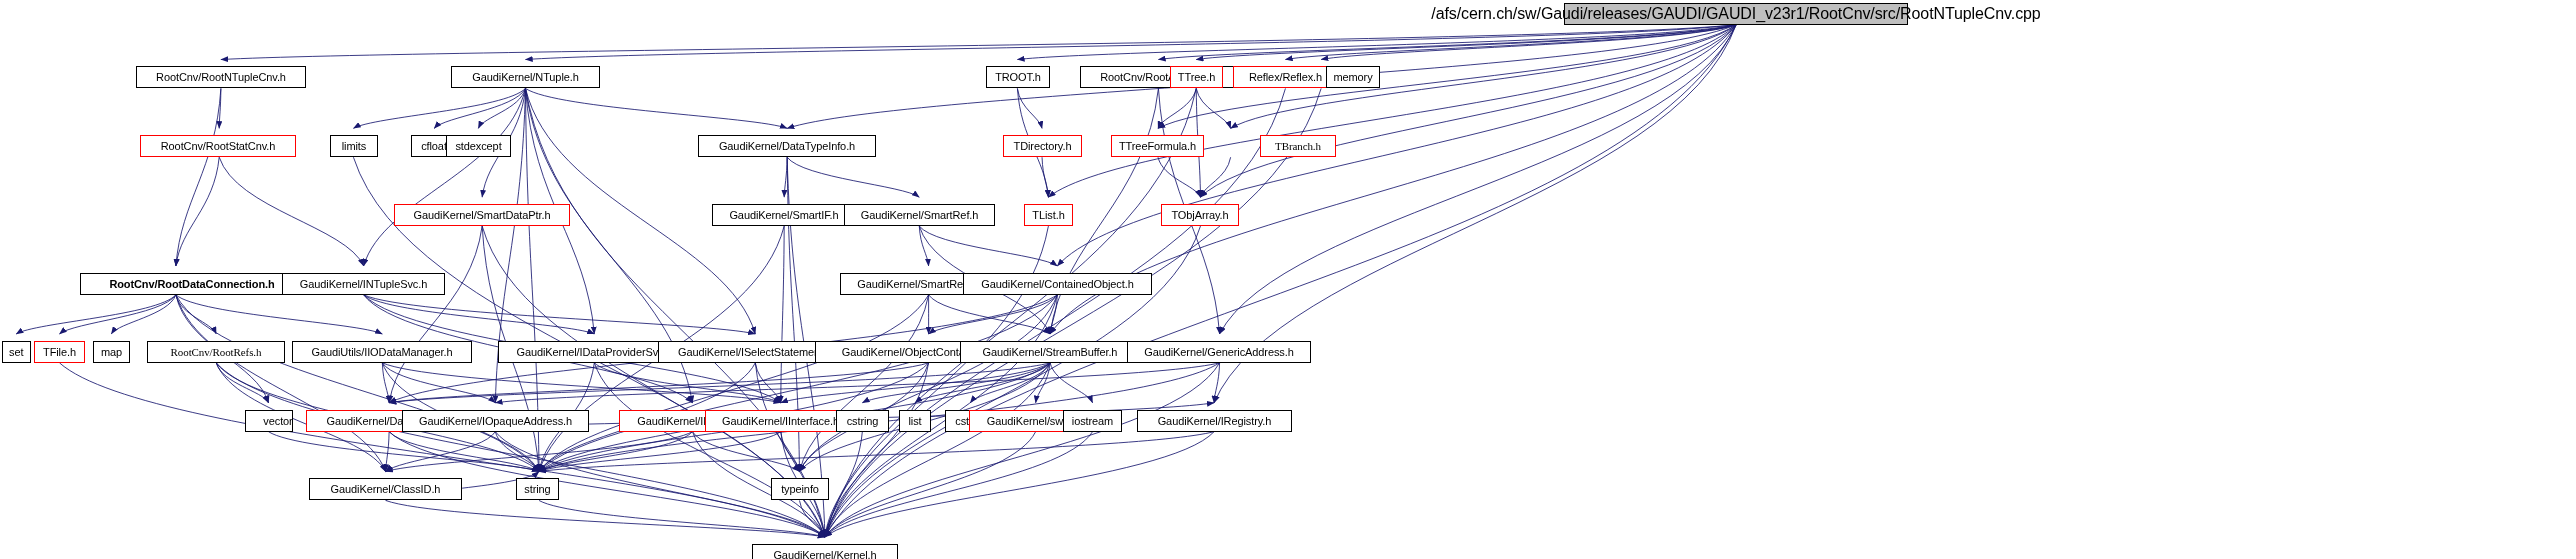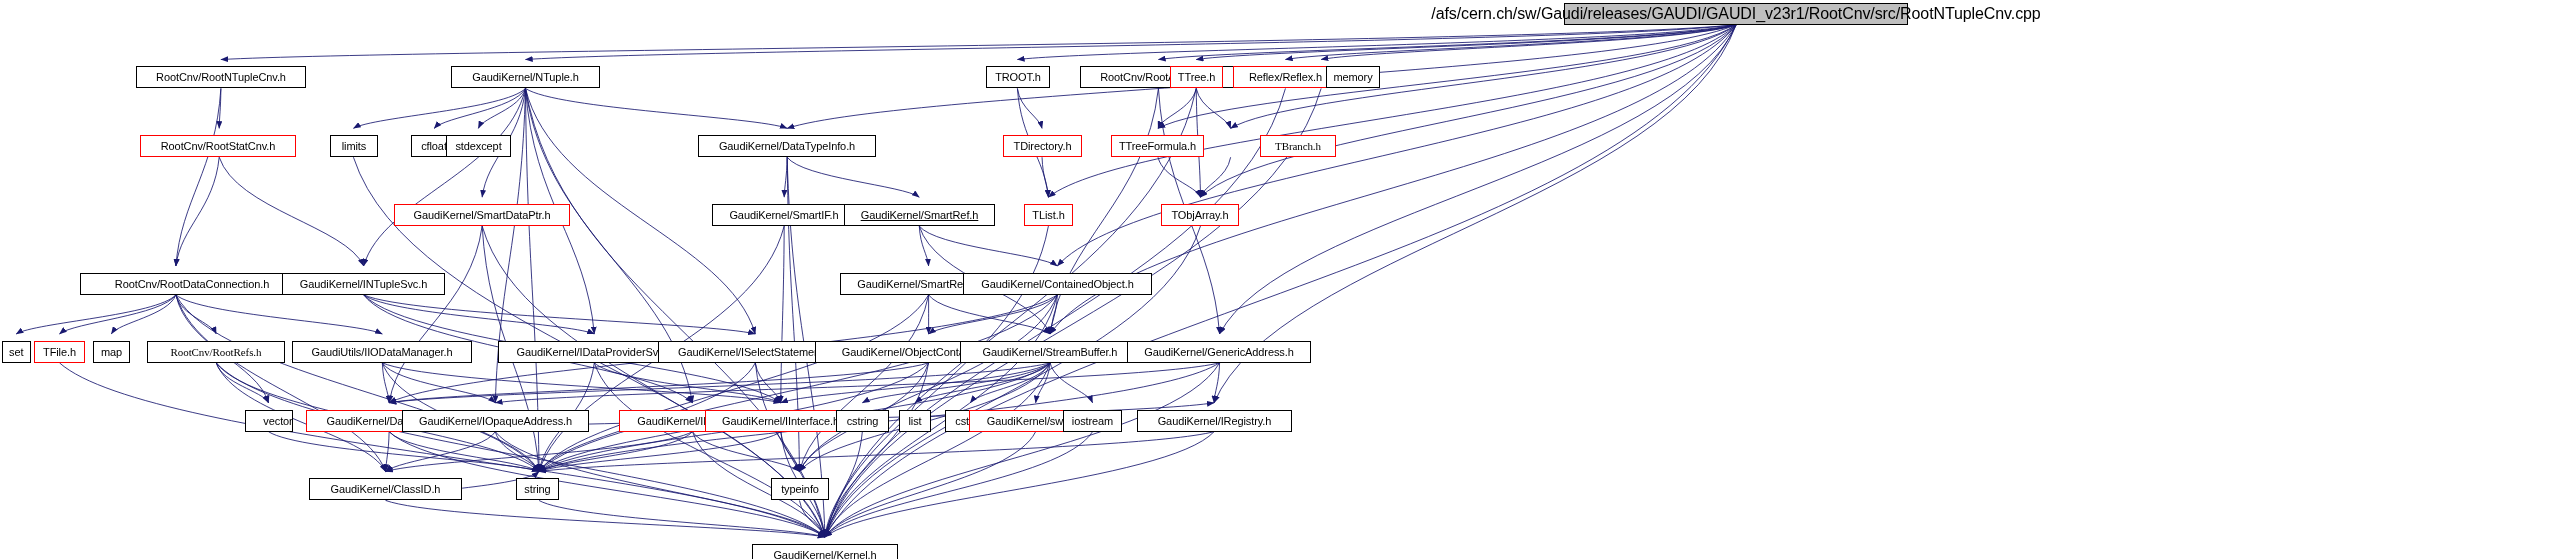--- a/index.html
+++ b/index.html
@@ -201,24 +201,24 @@
       <div class="node red" style="left: 140px; top: 135px; width: 156px;">RootCnv/RootStatCnv.h</div>
       <div class="node" style="left: 330px; top: 135px; width: 48px;">limits</div>
       <div class="node" style="left: 411px; top: 135px; width: 46px;">cfloat</div>
       <div class="node" style="left: 446px; top: 135px; width: 65px;">stdexcept</div>
       <div class="node" style="left: 698px; top: 135px; width: 178px;">GaudiKernel/DataTypeInfo.h</div>
       <div class="node red" style="left: 1003px; top: 135px; width: 79px;">TDirectory.h</div>
       <div class="node red" style="left: 1111px; top: 135px; width: 93px;">TTreeFormula.h</div>
       <div class="node red" style="left: 1260px; top: 135px; width: 76px; font-family: Liberation Serif, serif;">TBranch.h</div>
       <div class="node red" style="left: 394px; top: 204px; width: 176px;">GaudiKernel/SmartDataPtr.h</div>
       <div class="node" style="left: 712px; top: 204px; width: 144px;">GaudiKernel/SmartIF.h</div>
-      <div class="node" style="left: 844px; top: 204px; width: 151px; text-decoration: underline;">GaudiKernel/SmartRef.h</div>
+      <div class="node" style="left: 844px; top: 204px; width: 151px;">GaudiKernel/SmartRef.h</div>
       <div class="node red" style="left: 1024px; top: 204px; width: 49px;">TList.h</div>
       <div class="node red" style="left: 1161px; top: 204px; width: 78px;">TObjArray.h</div>
-      <div class="node" style="left: 80px; top: 273px; width: 224px;">RootCnv/RootDataConnection.h</div>
+      <div class="node" style="left: 80px; top: 273px; width: 224px; font-weight: bold;">RootCnv/RootDataConnection.h</div>
       <div class="node" style="left: 282px; top: 273px; width: 163px;">GaudiKernel/INTupleSvc.h</div>
       <div class="node" style="left: 840px; top: 273px; width: 177px;">GaudiKernel/SmartRefBase.h</div>
       <div class="node" style="left: 963px; top: 273px; width: 189px;">GaudiKernel/ContainedObject.h</div>
       <div class="node" style="left: 1.7px; top: 341px; width: 29px;">set</div>
       <div class="node red" style="left: 34px; top: 341px; width: 51px;">TFile.h</div>
       <div class="node" style="left: 93px; top: 341px; width: 37px;">map</div>
       <div class="node" style="left: 147px; top: 341px; width: 138px; font-family: Liberation Serif, serif;">RootCnv/RootRefs.h</div>
       <div class="node" style="left: 292px; top: 341px; width: 180px;">GaudiUtils/IIODataManager.h</div>
       <div class="node" style="left: 498px; top: 341px; width: 193px;">GaudiKernel/IDataProviderSvc.h</div>
       <div class="node" style="left: 658px; top: 341px; width: 194px;">GaudiKernel/ISelectStatement.h</div>

